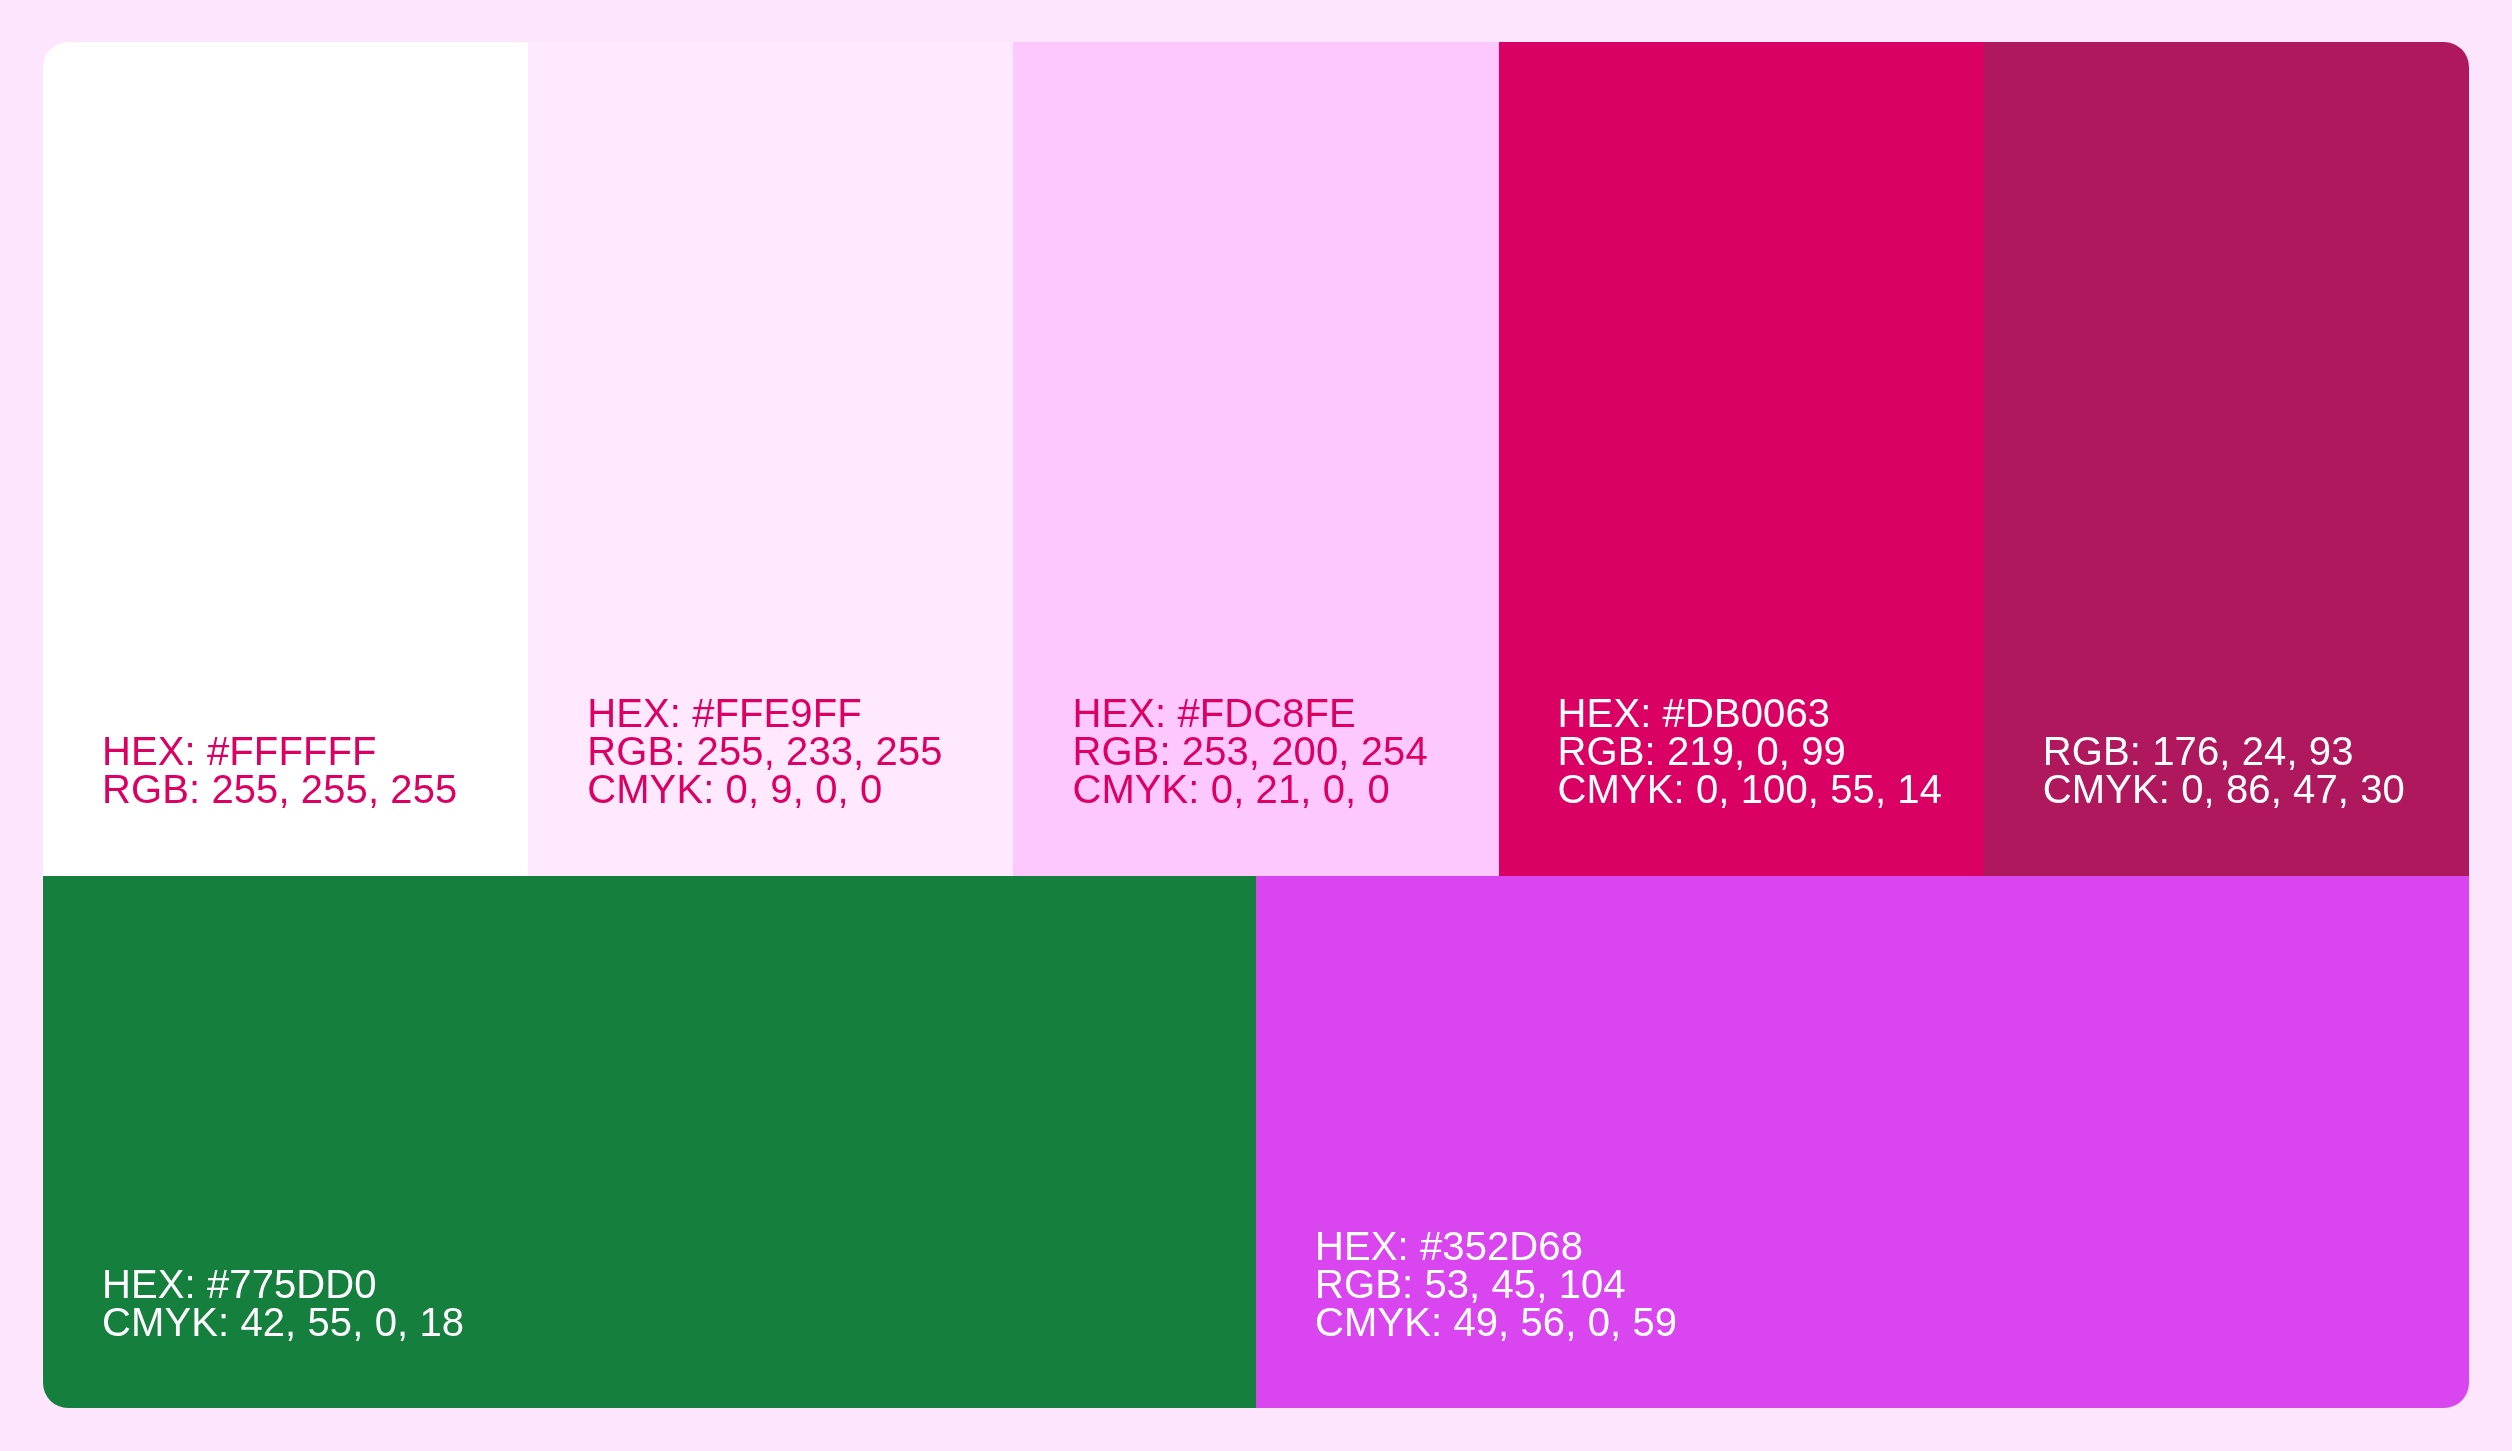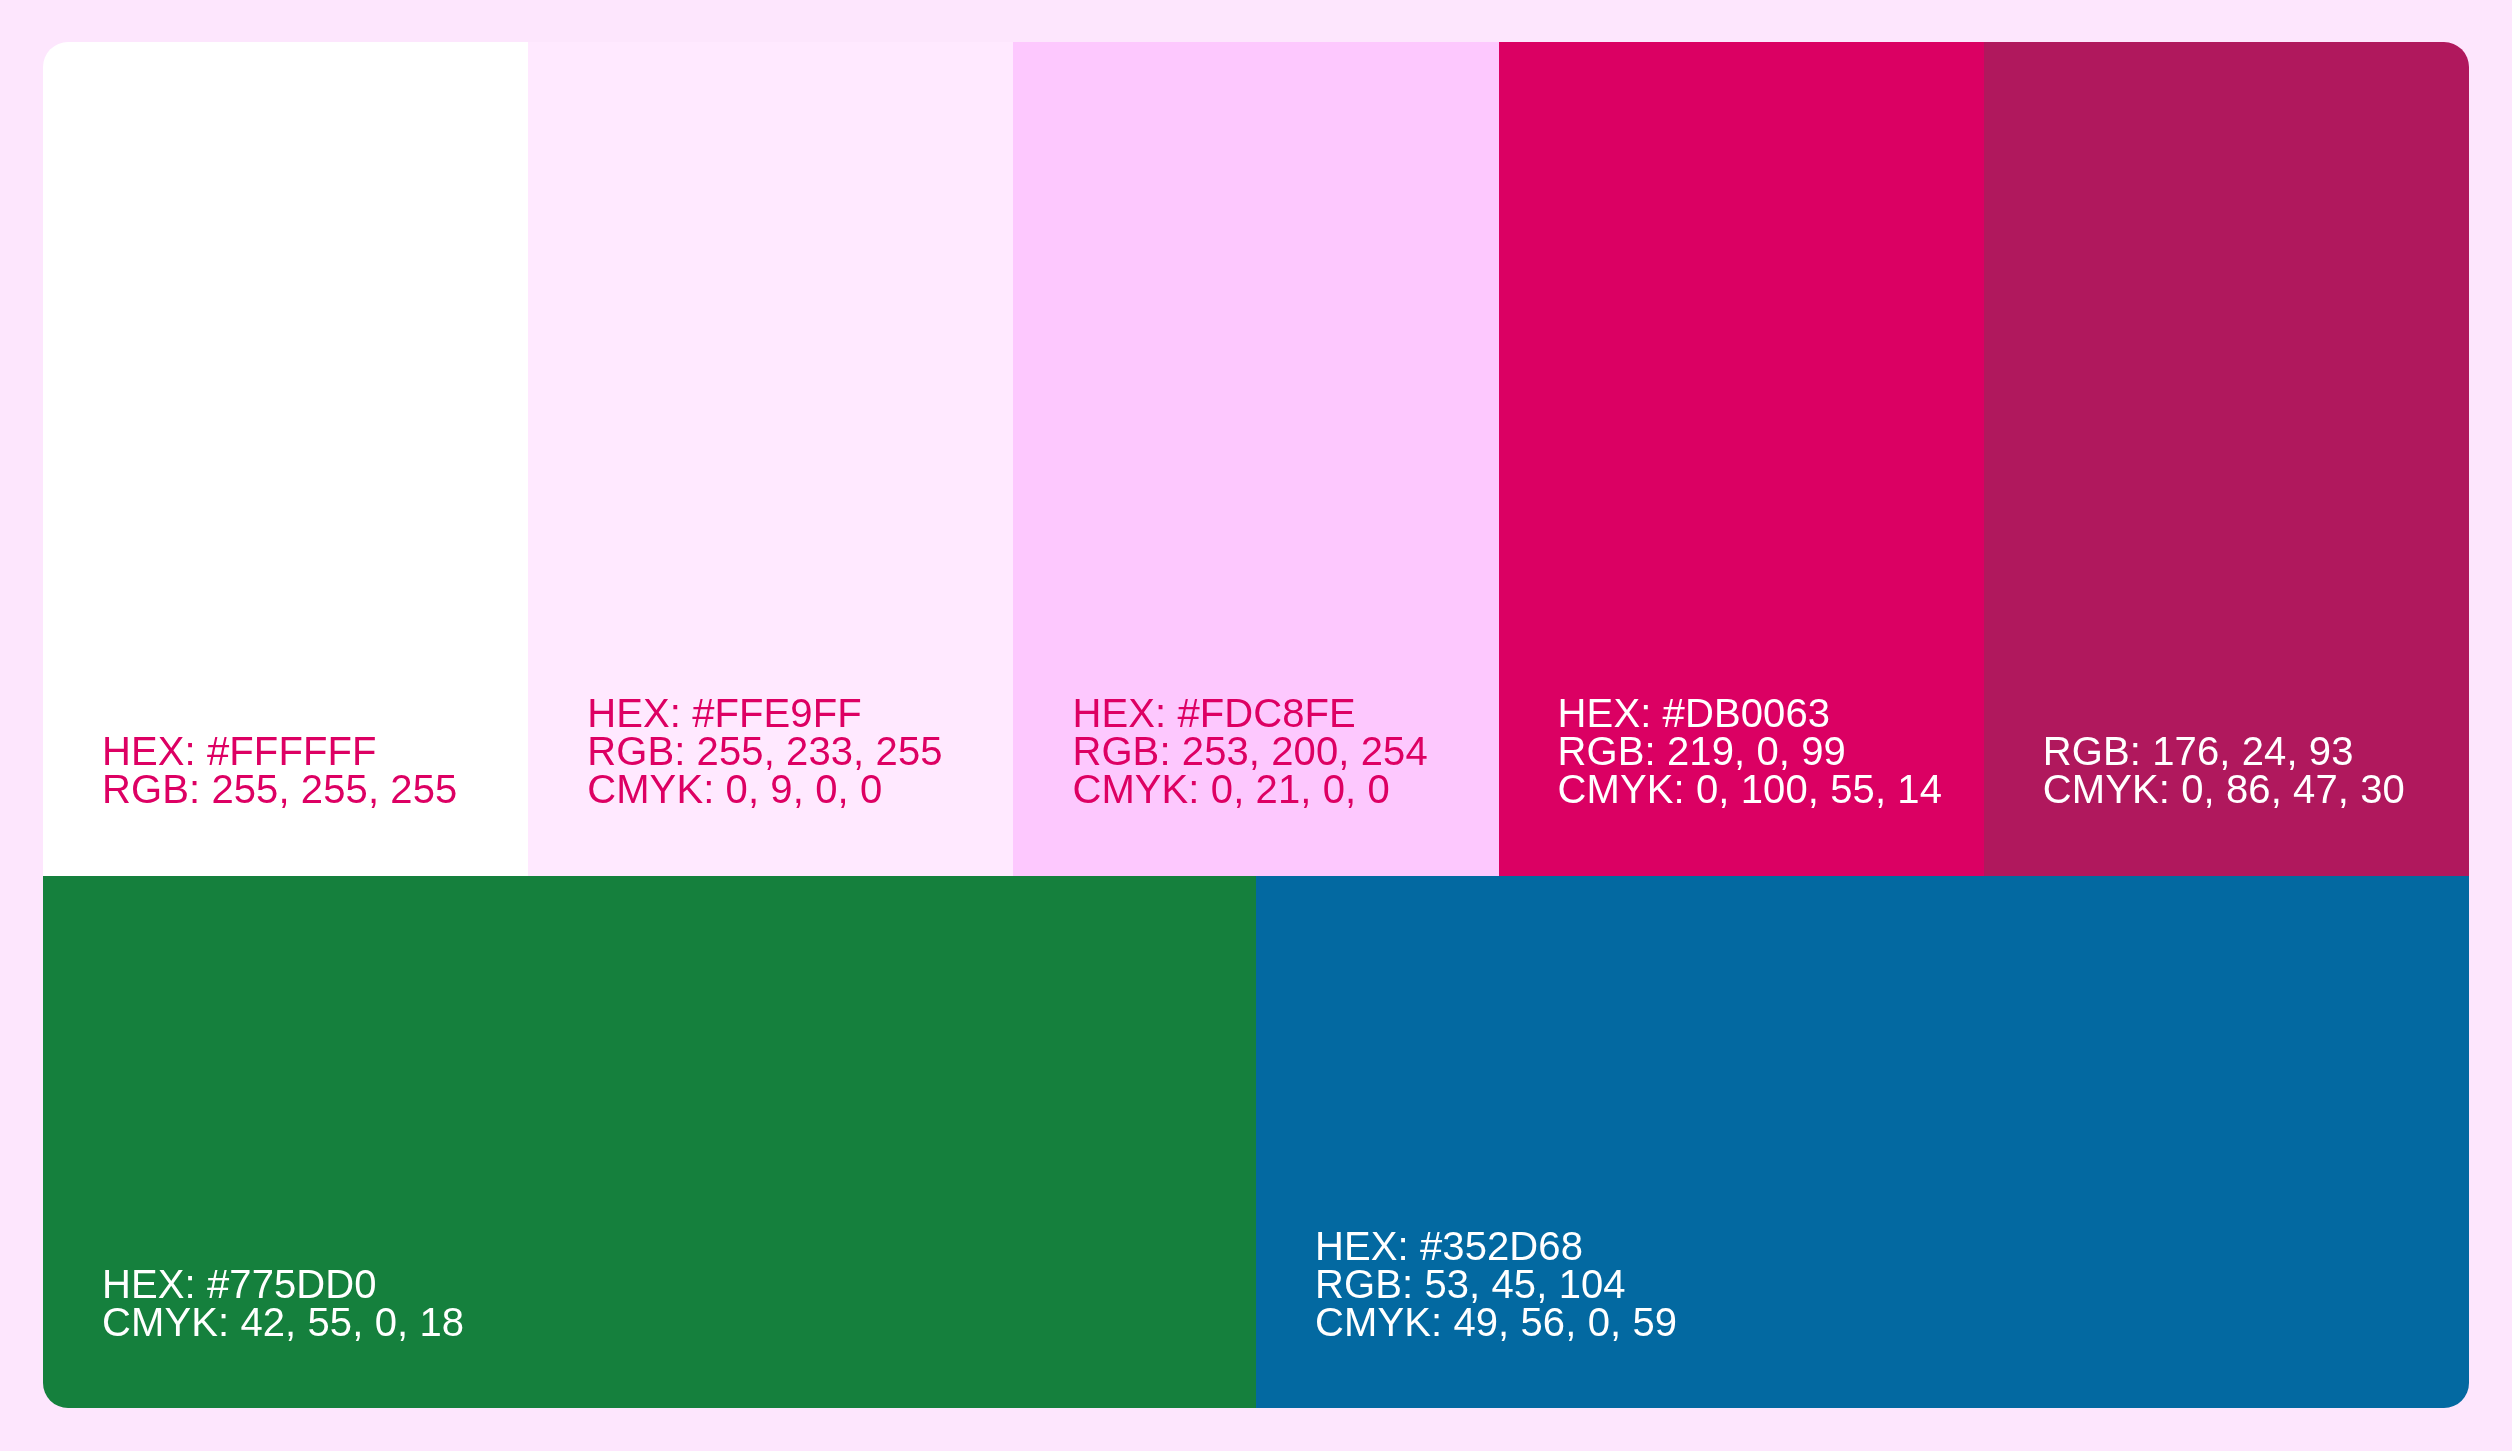--- a/index.html
+++ b/index.html
@@ -118,21 +118,21 @@
 
   <div class="palette-row row-bottom">
 
     <div class="swatch text-white" style="background: #15803d;">
       <div class="swatch-info" style="color: rgb(255, 255, 255);">
         <span class="swatch-line">HEX: #775DD0</span>
         <span class="swatch-line">CMYK: 42, 55, 0, 18</span>
       </div>
     </div>
 
-    <div class="swatch text-white" style="background: #0369a1;">
+    <div class="swatch text-white" style="background: #d946ef;">
       <div class="swatch-info" style="color: rgb(255, 255, 255);">
         <span class="swatch-line">HEX: #352D68</span>
         <span class="swatch-line">RGB: 53, 45, 104</span>
         <span class="swatch-line">CMYK: 49, 56, 0, 59</span>
       </div>
     </div>
 
   </div>
 
 </div>

